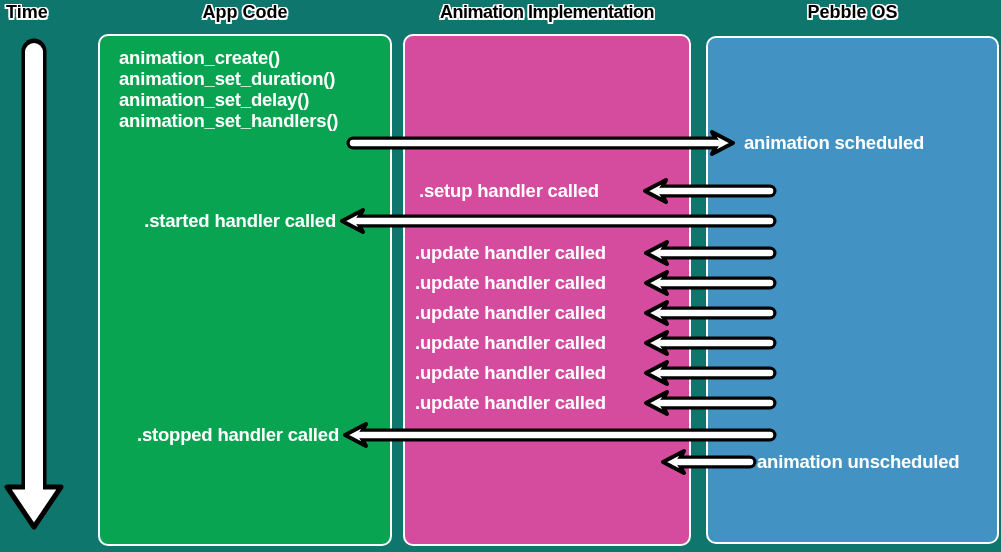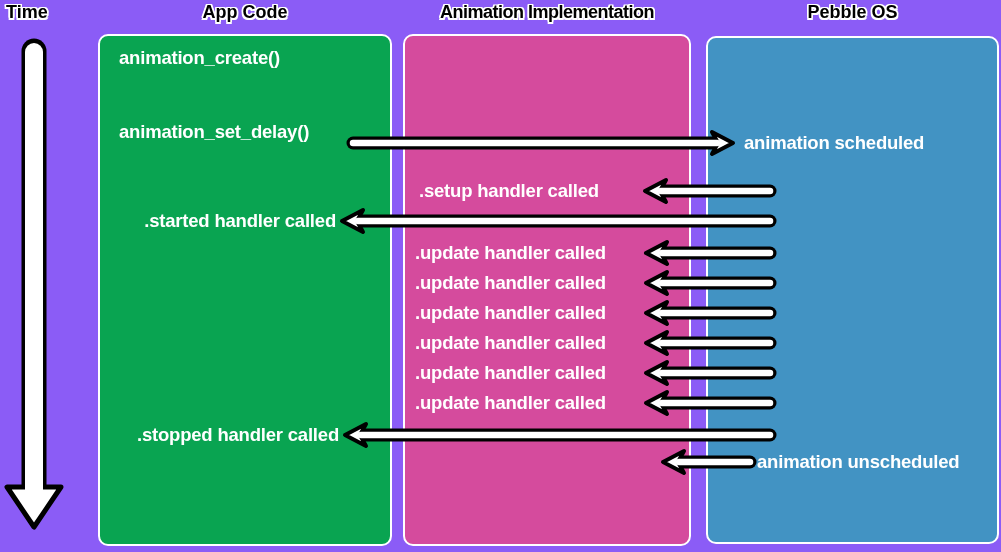--- a/index.html
+++ b/index.html
@@ -14,33 +14,35 @@
   .box-green{left:98px;top:34px;width:294px;height:512px;}
   .box-pink{left:403px;top:34px;width:288px;height:512px;}
   .box-blue{left:706px;top:36px;width:293px;height:508px;}
   .lbl{position:absolute;height:22px;line-height:22px;font-weight:bold;font-size:18.5px;
        color:#fff;white-space:nowrap;letter-spacing:-0.2px;}
   .overlay{position:absolute;left:0;top:0;pointer-events:none;}
 </style>
 </head>
 <body>
 
-<div class="stage" style="background-color: #8b5cf6;">
+<div class="stage" style="background-color: #0f766e;">
 
   <div class="hdr" style="left:6px;">Time</div>
   <div class="hdr center" style="left:403px;width:288px;letter-spacing:-0.5px;">Animation Implementation</div>
   <div class="hdr center" style="left:98px;width:294px;">App Code</div>
   <div class="hdr center" style="left:706px;width:293px;">Pebble OS</div>
 
   <div class="box box-green" style="background-color: rgb(9, 164, 81);"></div>
   <div class="box box-pink" style="background-color: rgb(213, 75, 157);"></div>
   <div class="box box-blue" style="background-color: rgb(66, 147, 195);"></div>
 
   <div class="lbl" style="left:119px;top:47px;">animation_create()</div>
-  <div class="lbl" style="left:119px;top:89px;margin-top:32px;">animation_set_delay()</div>
+  <div class="lbl" style="left:119px;top:68px;">animation_set_duration()</div>
+  <div class="lbl" style="left:119px;top:89px;">animation_set_delay()</div>
+  <div class="lbl" style="left:119px;top:110px;">animation_set_handlers()</div>
 
   <div class="lbl" style="right:665px;top:210px;margin-left:11px;">.started handler called</div>
   <div class="lbl" style="right:662px;top:424px;">.stopped handler called</div>
 
   <div class="lbl" style="left:419px;top:180px;">.setup handler called</div>
   <div class="lbl" style="left:415px;top:242px;">.update handler called</div>
   <div class="lbl" style="left:415px;top:272px;">.update handler called</div>
   <div class="lbl" style="left:415px;top:302px;">.update handler called</div>
   <div class="lbl" style="left:415px;top:332px;">.update handler called</div>
   <div class="lbl" style="left:415px;top:362px;">.update handler called</div>

